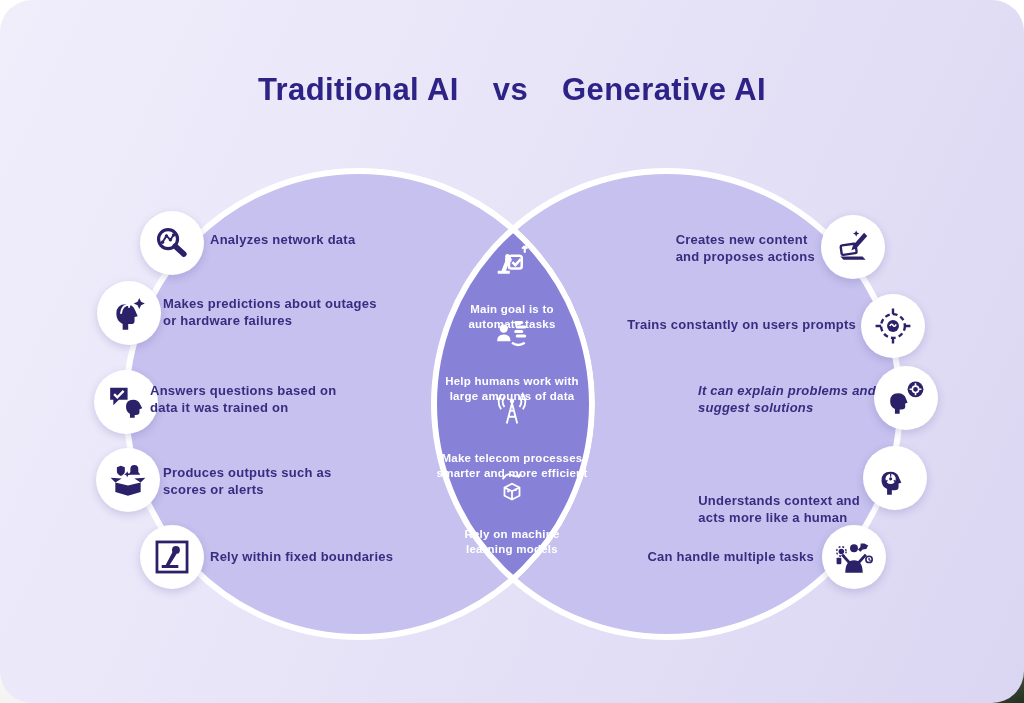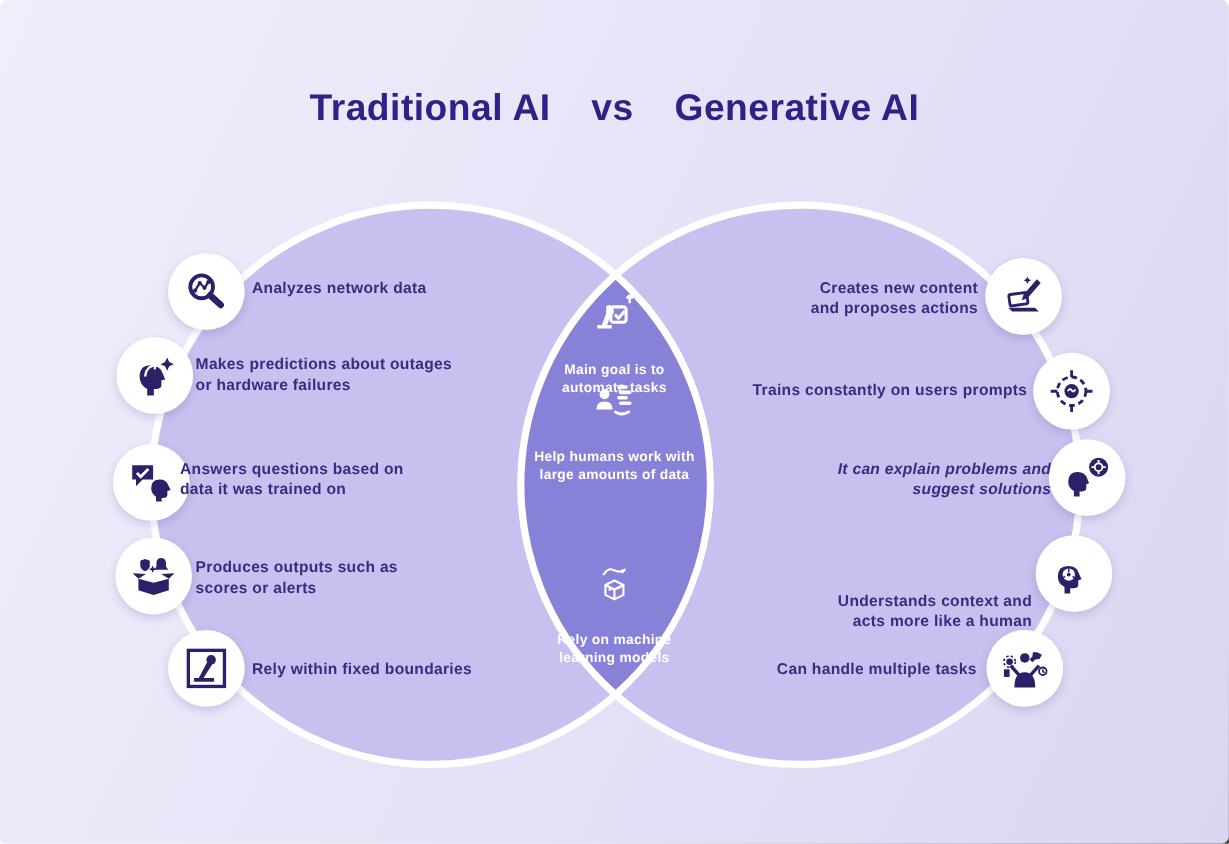--- a/index.html
+++ b/index.html
@@ -2,41 +2,41 @@
 <html><head>
 <meta charset="utf-8">
 <style>
   html,body{margin:0;padding:0;}
   body{
     width:1024px;height:703px;overflow:hidden;
     background:linear-gradient(160deg,#ffffff 55%,#dfe2df 82%,#24301f 100%);
     font-family:"Liberation Sans","DejaVu Sans",sans-serif;
   }
   .card{
-    position:absolute;inset:0;border-radius:6px;overflow:hidden;
+    position:absolute;inset:0;border-radius:32px;overflow:hidden;
     background:linear-gradient(115deg,#f0eefb 0%,#e7e4f8 45%,#dad6f2 100%);
   }
   .venn{position:absolute;left:0;top:0;width:1024px;height:703px;}
   .title{
     position:absolute;top:72px;left:0;width:100%;
     display:flex;justify-content:center;align-items:baseline;gap:34px;
     font-size:31px;font-weight:800;letter-spacing:.4px;color:#2d2387;margin:0;
   }
   .badge{
     position:absolute;width:64px;height:64px;border-radius:50%;
     background:#ffffff;display:flex;align-items:center;justify-content:center;
     color:#2b2168;box-shadow:0 3px 8px rgba(70,60,150,.20);
   }
   .badge svg{width:38px;height:38px;display:block;}
   .label{
     position:absolute;transform:translateY(-50%);
     color:#372d80;font-size:13px;font-weight:700;line-height:1.32;
     letter-spacing:.25px;white-space:pre-line;
   }
-  .label.right{text-align:right;}
+  .label.right{}
   .shared-item{
     position:absolute;left:512px;transform:translateX(-50%);
     display:flex;flex-direction:column;align-items:center;gap:23px;
     color:#ffffff;width:190px;
   }
   .shared-item svg{width:36px;height:36px;display:block;}
   .shared-label{
     color:#ffffff;font-size:11.5px;font-weight:700;line-height:1.3;
     letter-spacing:.25px;text-align:center;white-space:pre-line;
   }
@@ -188,20 +188,30 @@
         <path fill="currentColor" d="M4 35q0-9 9-9t9 9z"></path>
         <rect x="27" y="8" width="12" height="4" rx="2" fill="currentColor"></rect>
         <rect x="29" y="14" width="14" height="4" rx="2" fill="currentColor"></rect>
         <rect x="27" y="20" width="12" height="4" rx="2" fill="currentColor"></rect>
         <rect x="29" y="26" width="14" height="4" rx="2" fill="currentColor"></rect>
         <path d="M24 37q8 6 17 0" stroke="currentColor" fill="none" stroke-width="3"></path>
       </svg>
     <div class="shared-label">Help humans work with
 large amounts of data</div>
   </div>
+  <div class="shared-item" style="top:392px;">
+    <svg viewBox="0 0 48 48">
+        <circle cx="24" cy="12" r="3" fill="currentColor"></circle>
+        <path stroke="currentColor" stroke-width="2.5" fill="none" d="M24 15L17 42M24 15l7 27M19 33h10M20.5 25h7"></path>
+        <path fill="none" stroke="currentColor" stroke-width="2.4" d="M14 6a12 12 0 000 14M9.5 3a18 18 0 000 20M34 6a12 12 0 010 14M38.5 3a18 18 0 010 20"></path>
+        <path fill="currentColor" d="M38 2l1 2.2 2.2 1-2.2 1-1 2.2-1-2.2-2.2-1 2.2-1z"></path>
+      </svg>
+    <div class="shared-label">Make telecom processes
+smarter and more efficient</div>
+  </div>
   <div class="shared-item" style="top:468px;">
     <svg viewBox="0 0 48 48">
         <path fill="none" stroke="currentColor" stroke-width="2.4" d="M14 26l10-5 10 5v11l-10 5-10-5zM14 26l10 5 10-5M24 31v11"></path>
         <circle cx="19" cy="31" r="1.6" fill="currentColor"></circle>
         <circle cx="29" cy="29" r="1.6" fill="currentColor"></circle>
         <path fill="none" stroke="currentColor" stroke-width="2.4" stroke-linecap="round" d="M13 13q4-6 9-4l4 1.5q4 1.5 8-1M15 11l-3 3M33 12l2.5-3"></path>
       </svg>
     <div class="shared-label">Rely on machine
 learning models</div>
   </div>

